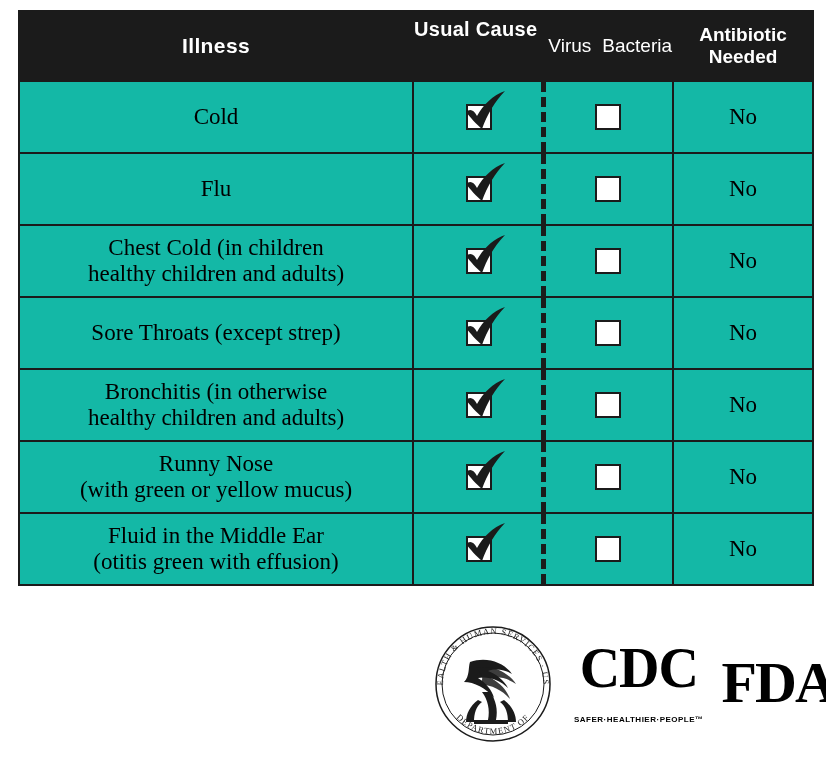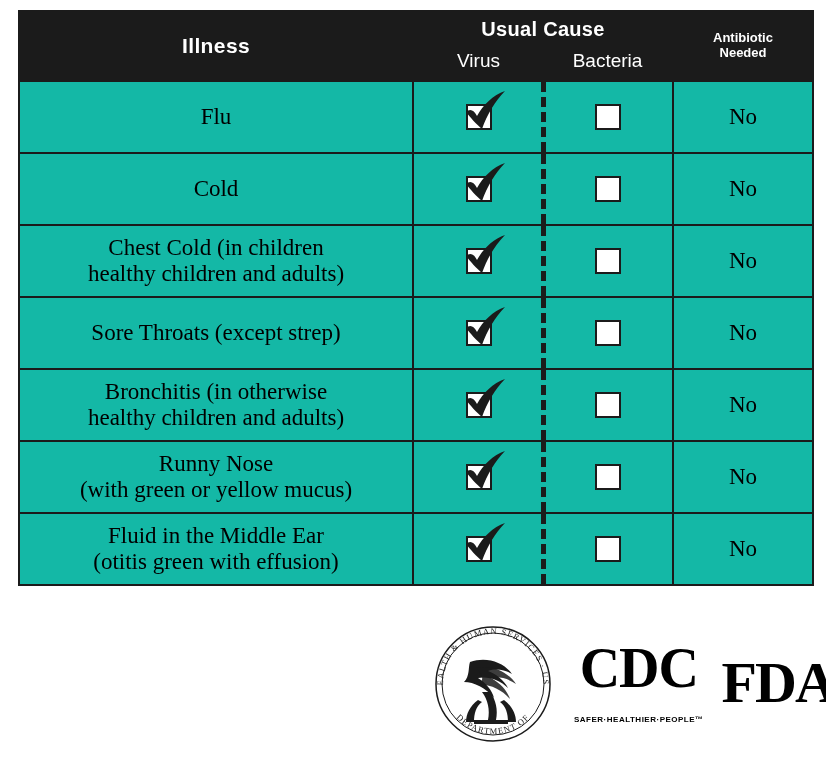--- a/index.html
+++ b/index.html
@@ -58,27 +58,27 @@
 
   th.cause-head {
     width: 258px;
     height: 68px;
     padding: 0;
   }
 
   th.antibiotic-head {
     width: 138px;
     height: 68px;
-    font-size: 13px;
+    font-size: 19px;
     line-height: 1.15;
   }
 
   .cause-wrap {
     display: flex;
-    flex-direction: column;
+    flex-direction: row;
     height: 68px;
     justify-content: flex-start;
   }
   .cause-title {
     font-size: 20px;
     padding-top: 6px;
     letter-spacing: .3px;
   }
   .cause-sub {
     display: flex;
@@ -227,44 +227,44 @@
         <th class="antibiotic-head">
           <div>Antibiotic</div>
           <div>Needed</div>
         </th>
       </tr>
     </thead>
     <tbody>
 
       <tr>
         <td class="illness-cell">
+          <div>Cold</div>
+          <div></div>
+        </td>
+        <td class="cause-cell">
+          <div class="cause-cell-inner">
+            <div class="cause-half">
+              <div class="checkbox">
+                <svg class="check-mark" viewBox="0 0 46 42">
+                  <path d="M3 21 C7 17, 11 19, 14 25 C20 14, 30 4, 42 0 C32 10, 24 24, 19 38 C14 34, 7 26, 3 21 Z" fill="#1b1b1b"></path>
+                </svg>
+              </div>
+            </div>
+            <div class="cause-half">
+              <div class="checkbox"></div>
+            </div>
+            <div class="dashed-divider"></div>
+          </div>
+        </td>
+        <td class="antibiotic-cell">No</td>
+      </tr>
+
+      <tr>
+        <td class="illness-cell">
           <div>Flu</div>
-          <div></div>
-        </td>
-        <td class="cause-cell">
-          <div class="cause-cell-inner">
-            <div class="cause-half">
-              <div class="checkbox">
-                <svg class="check-mark" viewBox="0 0 46 42">
-                  <path d="M3 21 C7 17, 11 19, 14 25 C20 14, 30 4, 42 0 C32 10, 24 24, 19 38 C14 34, 7 26, 3 21 Z" fill="#1b1b1b"></path>
-                </svg>
-              </div>
-            </div>
-            <div class="cause-half">
-              <div class="checkbox"></div>
-            </div>
-            <div class="dashed-divider"></div>
-          </div>
-        </td>
-        <td class="antibiotic-cell">No</td>
-      </tr>
-
-      <tr>
-        <td class="illness-cell">
-          <div>Cold</div>
           <div></div>
         </td>
         <td class="cause-cell">
           <div class="cause-cell-inner">
             <div class="cause-half">
               <div class="checkbox">
                 <svg class="check-mark" viewBox="0 0 46 42">
                   <path d="M3 21 C7 17, 11 19, 14 25 C20 14, 30 4, 42 0 C32 10, 24 24, 19 38 C14 34, 7 26, 3 21 Z" fill="#1b1b1b"></path>
                 </svg>
               </div>

